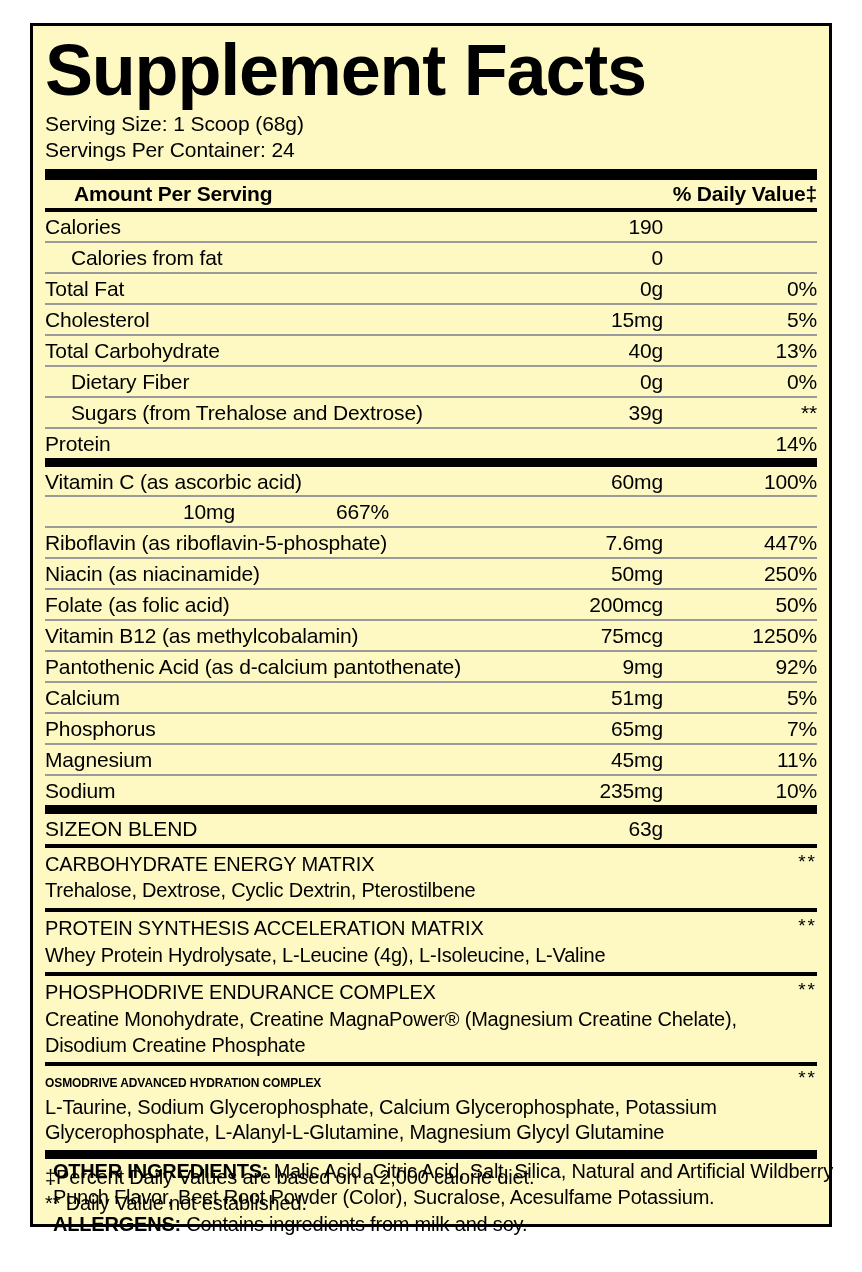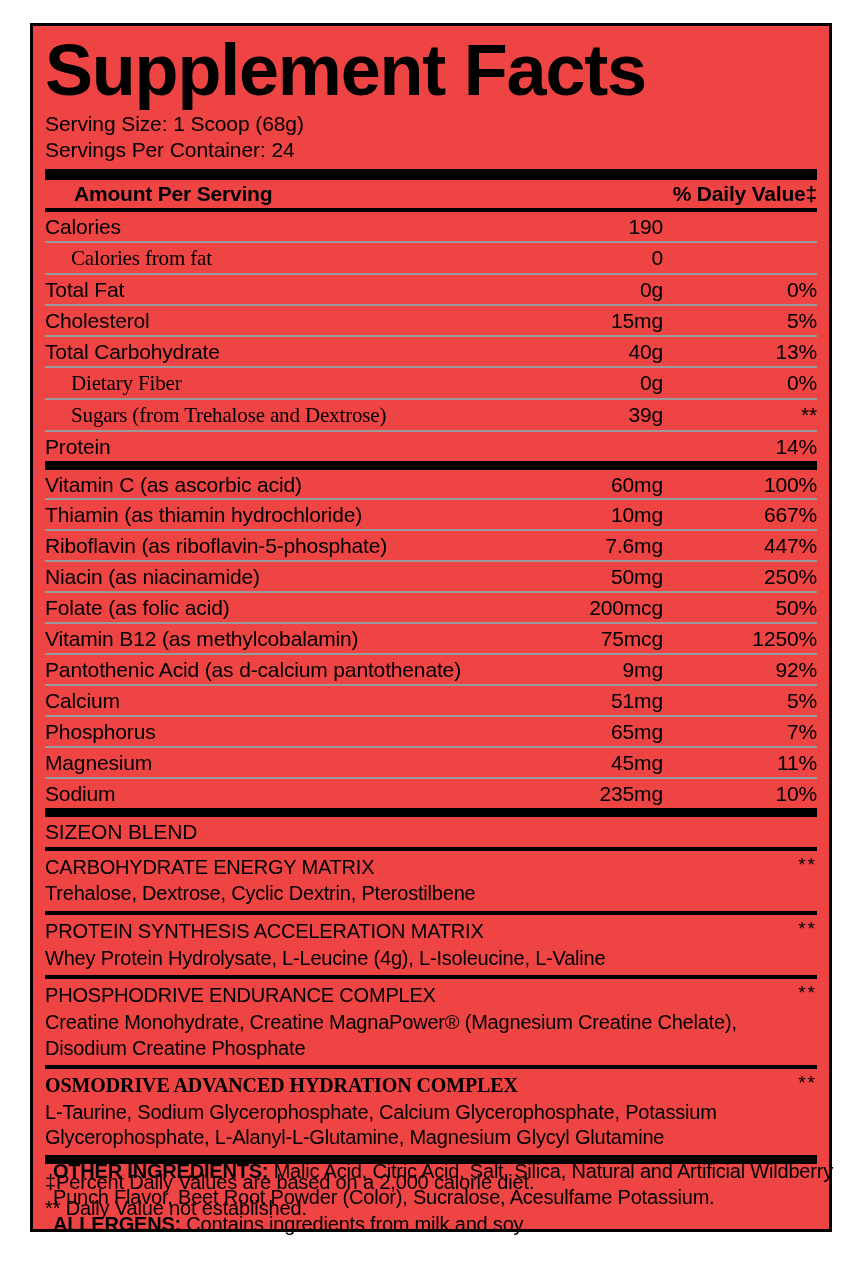--- a/index.html
+++ b/index.html
@@ -23,21 +23,21 @@
   }
 
   
   .panel {
     position: absolute;
     left: 30px;
     top: 23px;
     width: 802px;
     box-sizing: border-box;
     border: 3px solid #000;
-    background: #ef4444;
+    background: #fef9c3;
     padding: 6px 12px 8px 12px;
   }
 
   
   .title {
     font-size: 72px;
     font-weight: bold;
     line-height: 0.96;
     letter-spacing: -1.2px;
     margin: 4px 0 6px 0;
@@ -90,21 +90,21 @@
     flex: 0 0 190px;
     text-align: right;
     padding-right: 4px;
     white-space: nowrap;
   }
   .row .dv {
     flex: 0 0 150px;
     text-align: right;
     white-space: nowrap;
   }
-  .row.indent .nm { padding-left: 26px; font-family: Liberation Serif, serif; }
+  .row.indent .nm { padding-left: 26px; }
 
   .hdr-row {
     display: flex;
     align-items: baseline;
     font-size: 21px;
     font-weight: bold;
     letter-spacing: -0.2px;
     padding: 2px 0 2px 0;
   }
   .hdr-row .nm { flex: 1 1 auto; margin-left: 29px; }
@@ -136,21 +136,21 @@
   }
   .matrix-head {
     display: flex;
     align-items: baseline;
     font-size: 20px;
     letter-spacing: -0.2px;
     line-height: 1.3;
   }
   .matrix-head .nm { flex: 1 1 auto; white-space: nowrap; }
   .matrix-head .dv { flex: 0 0 150px; text-align: right; }
-  .matrix-head.bold .nm { font-weight: bold; font-size: 20px; letter-spacing: -0.1px; font-family: Liberation Serif, serif; }
+  .matrix-head.bold .nm { font-weight: bold; font-size: 12px; letter-spacing: -0.1px; }
   .matrix-body {
     font-size: 20px;
     line-height: 1.28;
     letter-spacing: -0.2px;
     padding-top: 1px;
     max-width: 700px;
   }
 
   
   .footnotes {
@@ -246,21 +246,20 @@
     <div class="rule-thick-sm"></div>
 
     <div id="micros-container">
         <div class="row">
           <span class="nm">Vitamin C (as ascorbic acid)</span>
           <span class="amt">60mg</span>
           <span class="dv">100%</span>
         </div>
         <div class="rule-thin"></div>
         <div class="row">
-          <span class="nm">Thiamin (as thiamin hydrochloride)</span>
           <span class="amt">10mg</span>
           <span class="dv">667%</span>
         </div>
         <div class="rule-thin"></div>
         <div class="row">
           <span class="nm">Riboflavin (as riboflavin-5-phosphate)</span>
           <span class="amt">7.6mg</span>
           <span class="dv">447%</span>
         </div>
         <div class="rule-thin"></div>
@@ -310,20 +309,21 @@
           <span class="nm">Sodium</span>
           <span class="amt">235mg</span>
           <span class="dv">10%</span>
         </div>
       </div>
 
     <div class="rule-thick-sm"></div>
 
     <div class="blend-row">
       <span class="nm">SIZEON BLEND</span>
+      <span class="amt">63g</span>
       <span class="dv"></span>
     </div>
 
     <div id="matrices-container">
         <div class="rule-med"></div>
         <div class="matrix">
           <div class="matrix-head">
             <span class="nm">CARBOHYDRATE ENERGY MATRIX</span>
             <span class="dv stars">**</span>
           </div>

